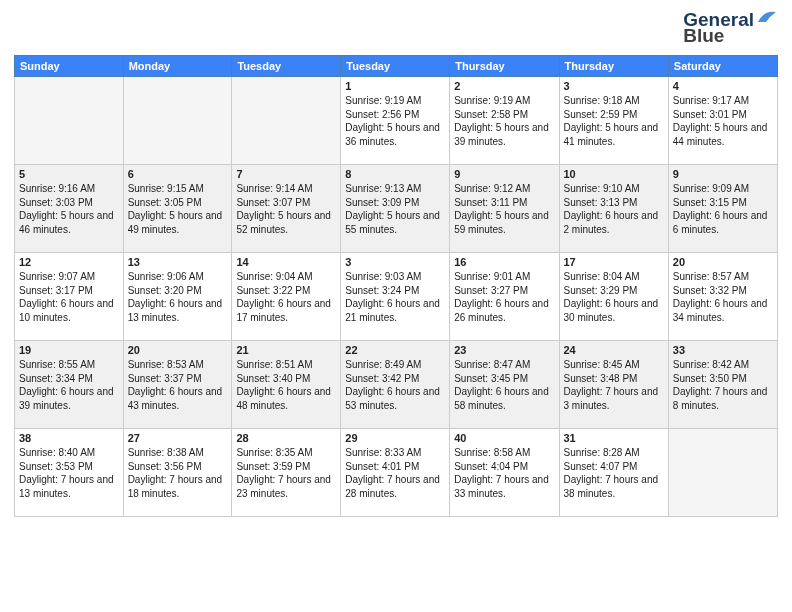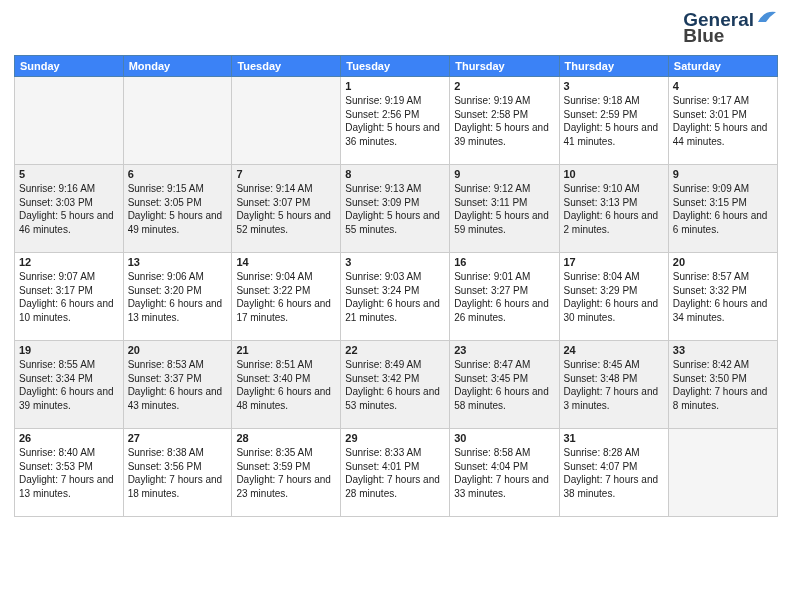--- a/index.html
+++ b/index.html
@@ -302,21 +302,21 @@
           <td>
             <span class="day-num">33</span>
             <div class="day-info">Sunrise: 8:42 AM
 Sunset: 3:50 PM
 Daylight: 7 hours
 and 8 minutes.</div>
           </td>
         </tr>
         <tr>
           <td>
-            <span class="day-num">26</span>
+            <span class="day-num">38</span>
             <div class="day-info">Sunrise: 8:40 AM
 Sunset: 3:53 PM
 Daylight: 7 hours
 and 13 minutes.</div>
           </td>
           <td>
             <span class="day-num">27</span>
             <div class="day-info">Sunrise: 8:38 AM
 Sunset: 3:56 PM
 Daylight: 7 hours
@@ -330,21 +330,21 @@
 and 23 minutes.</div>
           </td>
           <td>
             <span class="day-num">29</span>
             <div class="day-info">Sunrise: 8:33 AM
 Sunset: 4:01 PM
 Daylight: 7 hours
 and 28 minutes.</div>
           </td>
           <td>
-            <span class="day-num">30</span>
+            <span class="day-num">40</span>
             <div class="day-info">Sunrise: 8:58 AM
 Sunset: 4:04 PM
 Daylight: 7 hours
 and 33 minutes.</div>
           </td>
           <td>
             <span class="day-num">31</span>
             <div class="day-info">Sunrise: 8:28 AM
 Sunset: 4:07 PM
 Daylight: 7 hours

